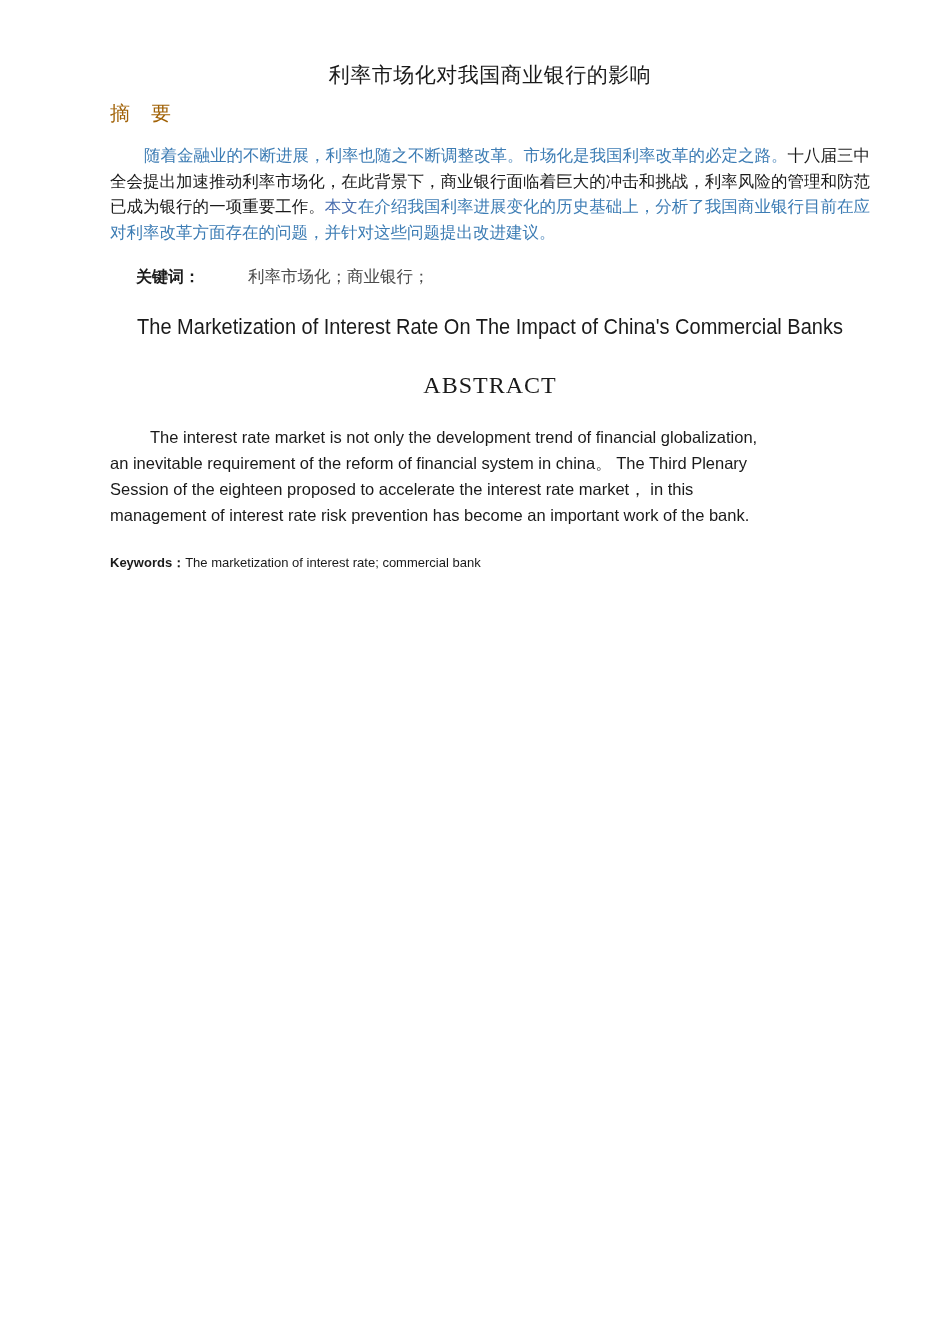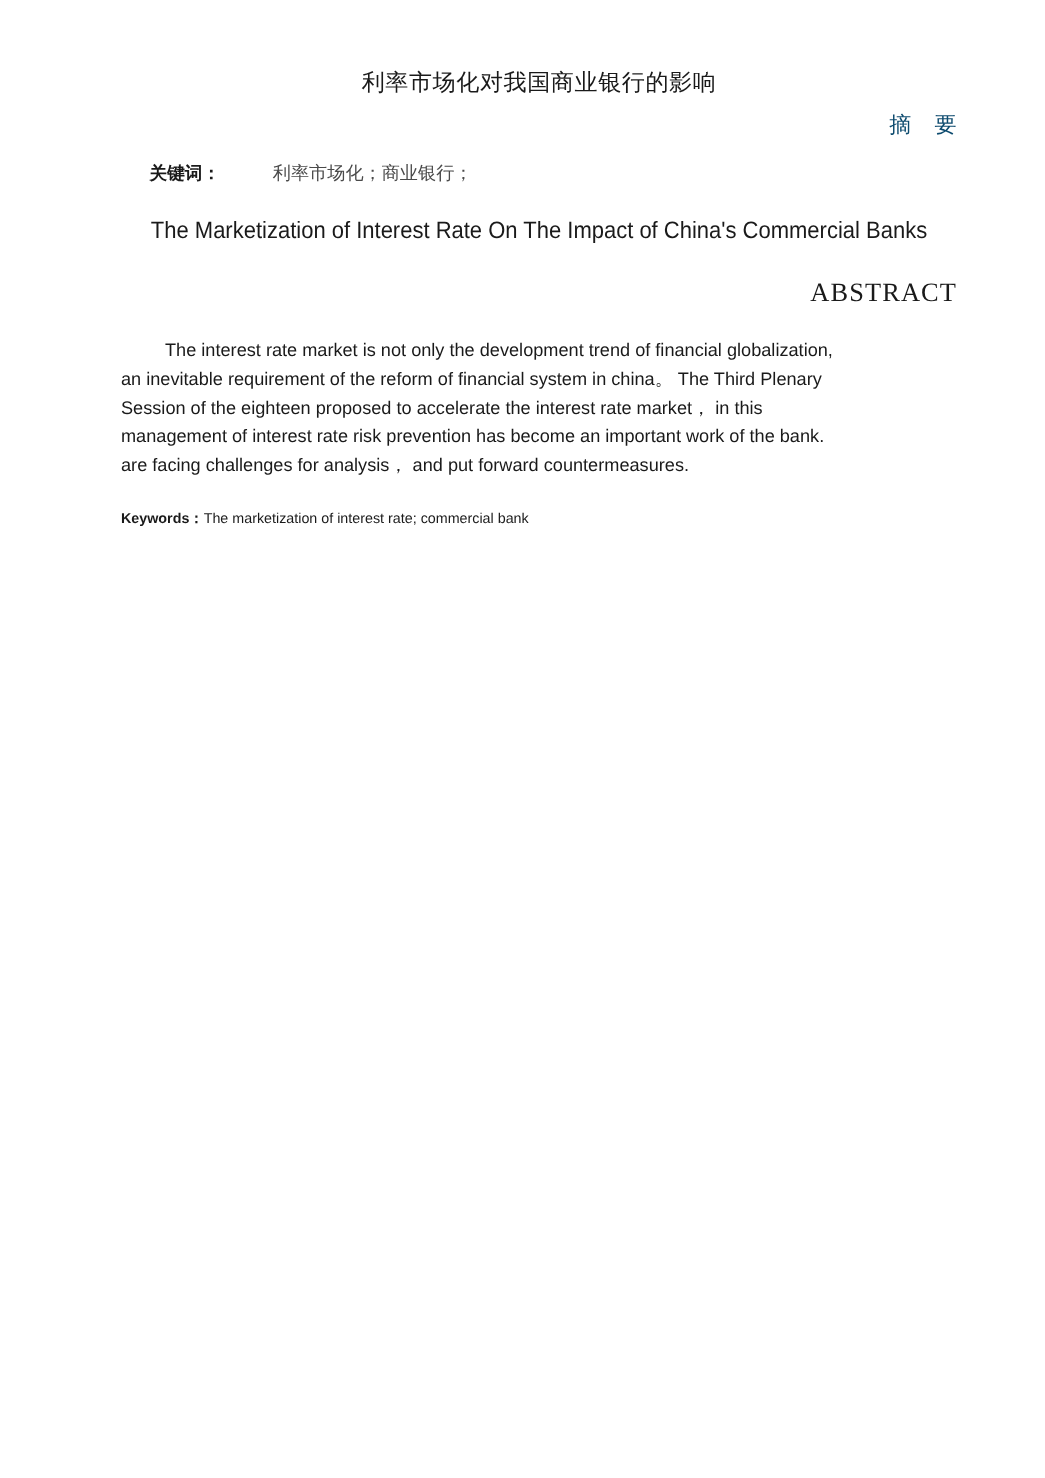--- a/index.html
+++ b/index.html
@@ -26,25 +26,25 @@
   .cn-title {
     text-align: center;
     font-family: "DejaVu Sans", "Liberation Sans", sans-serif;
     font-size: 21px;
     line-height: 26px;
     color: #1a1a1a;
     letter-spacing: 0.5px;
     margin-top: 62px;
   }
   .cn-subtitle {
-    text-align: right;
+    text-align: left;
     font-family: "DejaVu Sans", "Liberation Sans", sans-serif;
     font-size: 20px;
     line-height: 26px;
-    color: #0c4a6e;
+    color: #a16207;
     letter-spacing: 0.5px;
     margin-top: 12px;
   }
 
   
   .cn-abstract {
     font-family: "DejaVu Serif", "Liberation Serif", serif;
     font-size: 16.5px;
     line-height: 25.5px;
     text-align: justify;
@@ -80,21 +80,21 @@
     font-family: "Liberation Sans", sans-serif;
     font-size: 21.5px;
     line-height: 28px;
     color: #1a1a1a;
     margin-top: 24px;
     transform: scaleX(0.93);
   }
 
   
   .en-abs-head {
-    text-align: right;
+    text-align: center;
     font-family: "Liberation Serif", "DejaVu Serif", serif;
     font-size: 24px;
     line-height: 30px;
     letter-spacing: 1px;
     color: #1a1a1a;
     margin-top: 29px;
   }
 
   
   .en-abstract {
@@ -124,35 +124,37 @@
 </head>
 <body>
 
 <div class="page">
   <div class="content">
 
     <div class="cn-title">利率市场化对我国商业银行的影响</div>
 
     <div class="cn-subtitle">摘　要</div>
 
+    <div class="cn-abstract">
+      <span class="ind"></span><span class="blue">随着金融业的不断进展，利率也随之不断调整改革。市场化是我国利率改革的必定之路。</span><span class="blk">十八届三中全会提出加速推动利率市场化，在此背景下，商业银行面临着巨大的冲击和挑战，利率风险的管理和防范已成为银行的一项重要工作。</span><span class="blue2">本文</span><span class="blue">在介绍我国利率进展变化的历史基础上，分析了我国商业银行目前在应对利率改革方面存在的问题，并针对这些问题提出改进建议。</span>
+    </div>
 
     <div class="cn-keywords">
       <span class="kw-label">关键词：</span><span class="kw-val">利率市场化；商业银行；</span>
     </div>
 
     <div class="en-title">The Marketization of Interest Rate On The Impact of China's Commercial Banks</div>
 
     <div class="en-abs-head">ABSTRACT</div>
 
     <div class="en-abstract">
       <p><span class="ind"></span><span>The interest rate market is not only the development trend of financial globalization,</span></p>
       <p><span>an inevitable requirement of the reform of financial system in china。  The Third Plenary</span></p>
       <p><span>Session of the eighteen proposed to accelerate the interest rate market，  in this</span></p>
       <p><span>management of interest rate risk prevention has become an important work of the bank.</span></p>
-      <p class="last"><span>are facing challenges for analysis，  and put forward countermeasures.</span></p>
     </div>
 
     <div class="en-keywords">
       <span class="kw-label">Keywords：</span><span>The marketization of interest rate; commercial bank</span>
     </div>
 
   </div>
 </div>
 
 </body></html>

